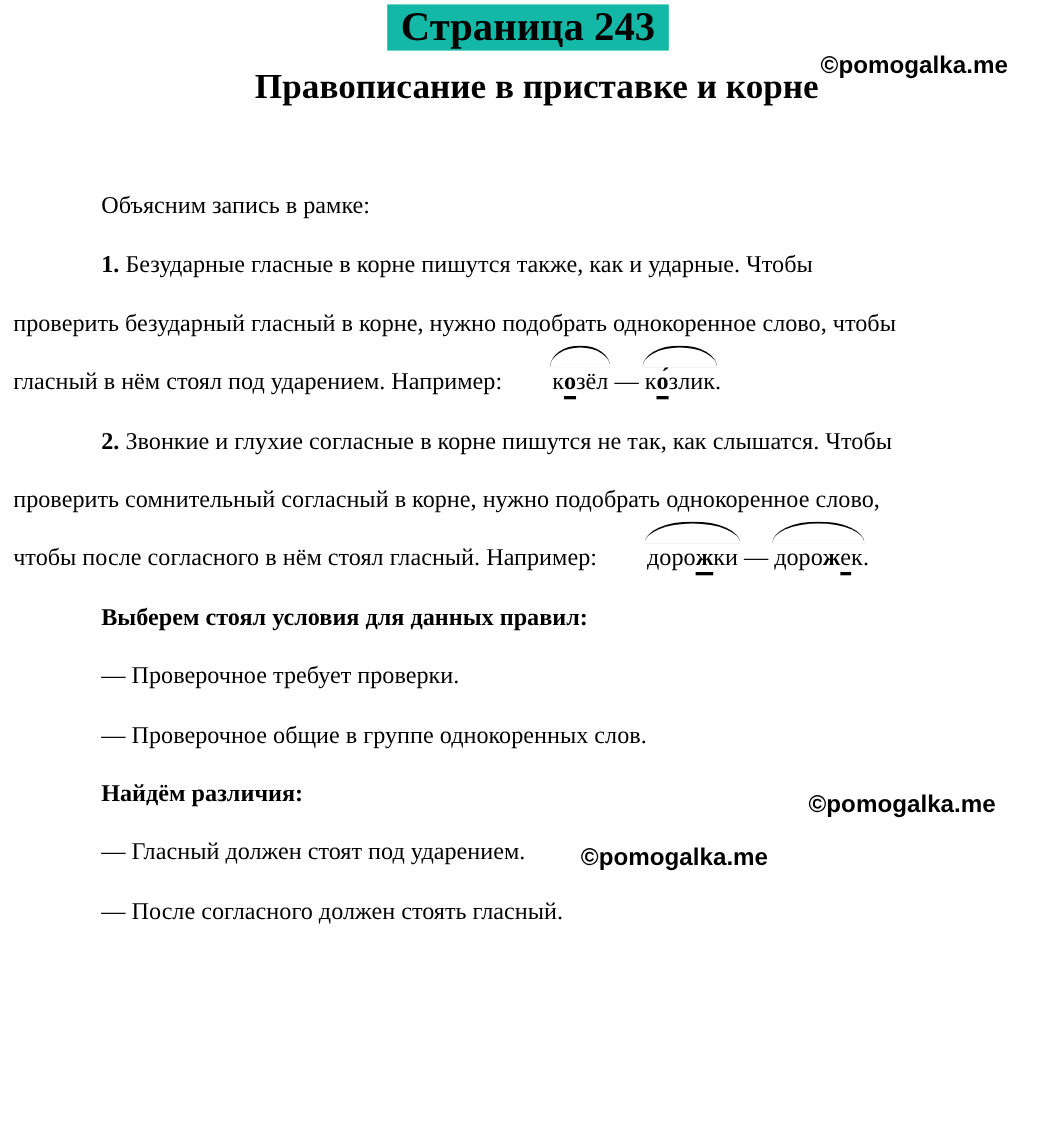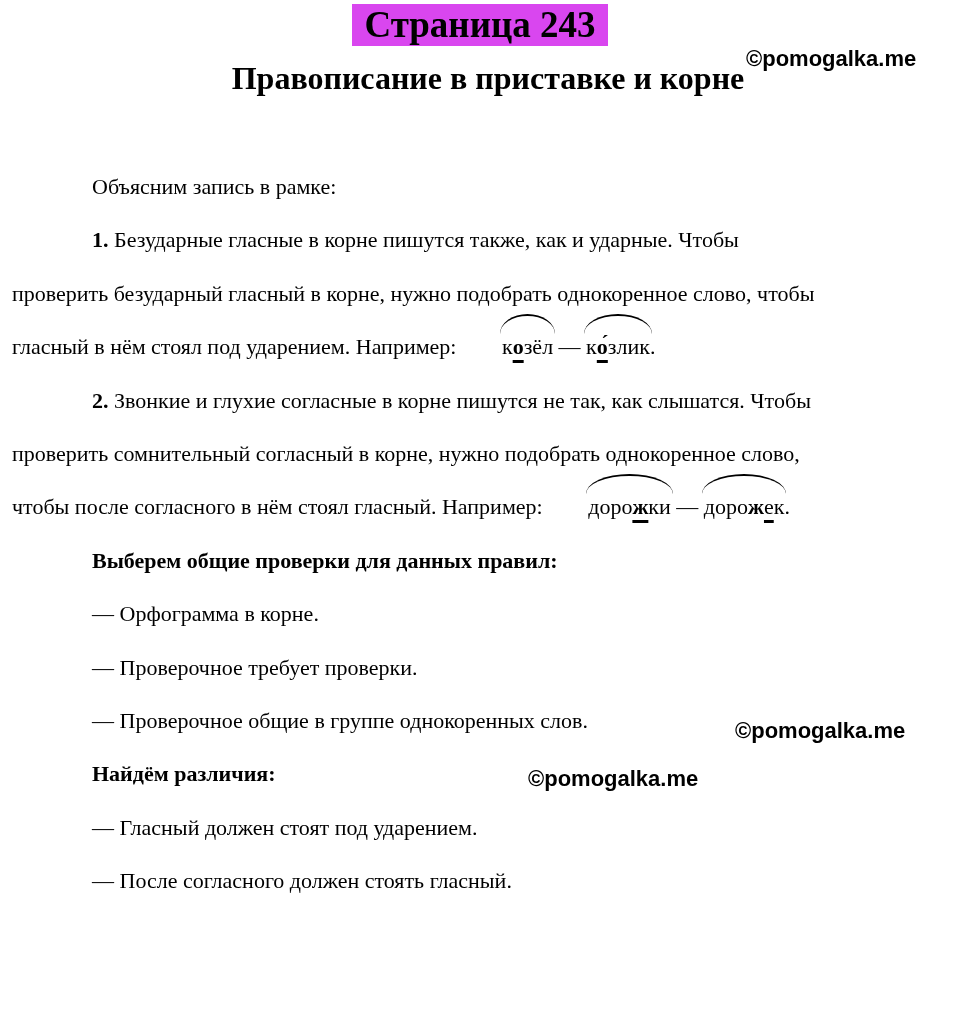--- a/index.html
+++ b/index.html
@@ -1,19 +1,19 @@
 <!DOCTYPE html>
 <html><head>
 <meta charset="utf-8">
 <style>
   html, body { margin:0; padding:0; background:#ffffff; }
   body { width:960px; height:1020px; position:relative; overflow:hidden;
          font-family:"Liberation Serif", "DejaVu Serif", serif; color:#000; }
   .title-wrap { position:absolute; top:4px; left:0; width:960px; text-align:center; }
-  .title { display:inline-block; background:#d946ef; font-weight:bold; font-size:37px; line-height:42px; padding:0 12px; }
+  .title { display:inline-block; background:#14b8a6; font-weight:bold; font-size:37px; line-height:42px; padding:0 12px; }
   .subtitle { position:absolute; top:58px; left:0; width:976px; text-align:center; font-weight:bold; font-size:32px; line-height:40px; }
   .wm { position:absolute; font-family:"Liberation Sans", "DejaVu Sans", sans-serif; font-weight:bold; font-size:22px; line-height:22px; color:#000; }
   .body { position:absolute; top:160px; left:12px; width:820px; font-size:22px; line-height:53.4px; }
   .p { margin:0; text-indent:80px; white-space:normal; }
   .ind { padding-left:80px; text-indent:0; }
   .b { font-weight:bold; }
   .w { position:relative; display:inline-block; text-indent:0; }
   .arc { position:absolute; left:-2px; right:-2px; top:-6px; height:18px; border-top:2.5px solid #000; border-radius:50% 50% 0 0 / 100% 100% 0 0; }
   .u { text-decoration:underline; text-decoration-thickness:3px; text-underline-offset:6px; font-weight:bold; }
   .nowrap { white-space:nowrap;margin-left:40px; }
@@ -30,21 +30,20 @@
 <div class="wm" style="left:735px; top:720px;">©pomogalka.me</div>
 <div class="wm" style="left:528px; top:768px;">©pomogalka.me</div>
 
 <div class="body">
   <p class="p">Объясним запись в рамке:</p>
 
   <p class="p"><span class="b">1.</span><span> Безударные гласные в корне пишутся также, как и ударные. Чтобы проверить безударный гласный в корне, нужно подобрать однокоренное слово, чтобы гласный в нём стоял под ударением. Например: </span><span class="nowrap"><span class="w"><span class="arc"></span><span>к</span><span class="u">о</span><span>зёл</span></span><span> — </span><span class="w"><span class="arc"></span><span>к</span><span class="u">о́</span><span>злик</span></span><span>.</span></span></p>
 
   <p class="p"><span class="b">2.</span><span> Звонкие и глухие согласные в корне пишутся не так, как слышатся. Чтобы проверить сомнительный согласный в корне, нужно подобрать однокоренное слово, чтобы после согласного в нём стоял гласный. Например: </span><span class="nowrap"><span class="w"><span class="arc"></span><span>доро</span><span class="u">ж</span><span>ки</span></span><span> — </span><span class="w"><span class="arc"></span><span>доро</span><span class="b">ж</span><span class="u" style="font-weight:normal">е</span><span>к</span></span><span>.</span></span></p>
 
-  <p class="p ind b">Выберем общие проверки для данных правил:</p>
-  <p class="p ind">— Орфограмма в корне.</p>
+  <p class="p ind b">Выберем стоял условия для данных правил:</p>
   <p class="p ind">— Проверочное требует проверки.</p>
   <p class="p ind">— Проверочное общие в группе однокоренных слов.</p>
 
   <p class="p ind b">Найдём различия:</p>
   <p class="p ind">— Гласный должен стоят под ударением.</p>
   <p class="p ind">— После согласного должен стоять гласный.</p>
 </div>
 
 </body></html>

